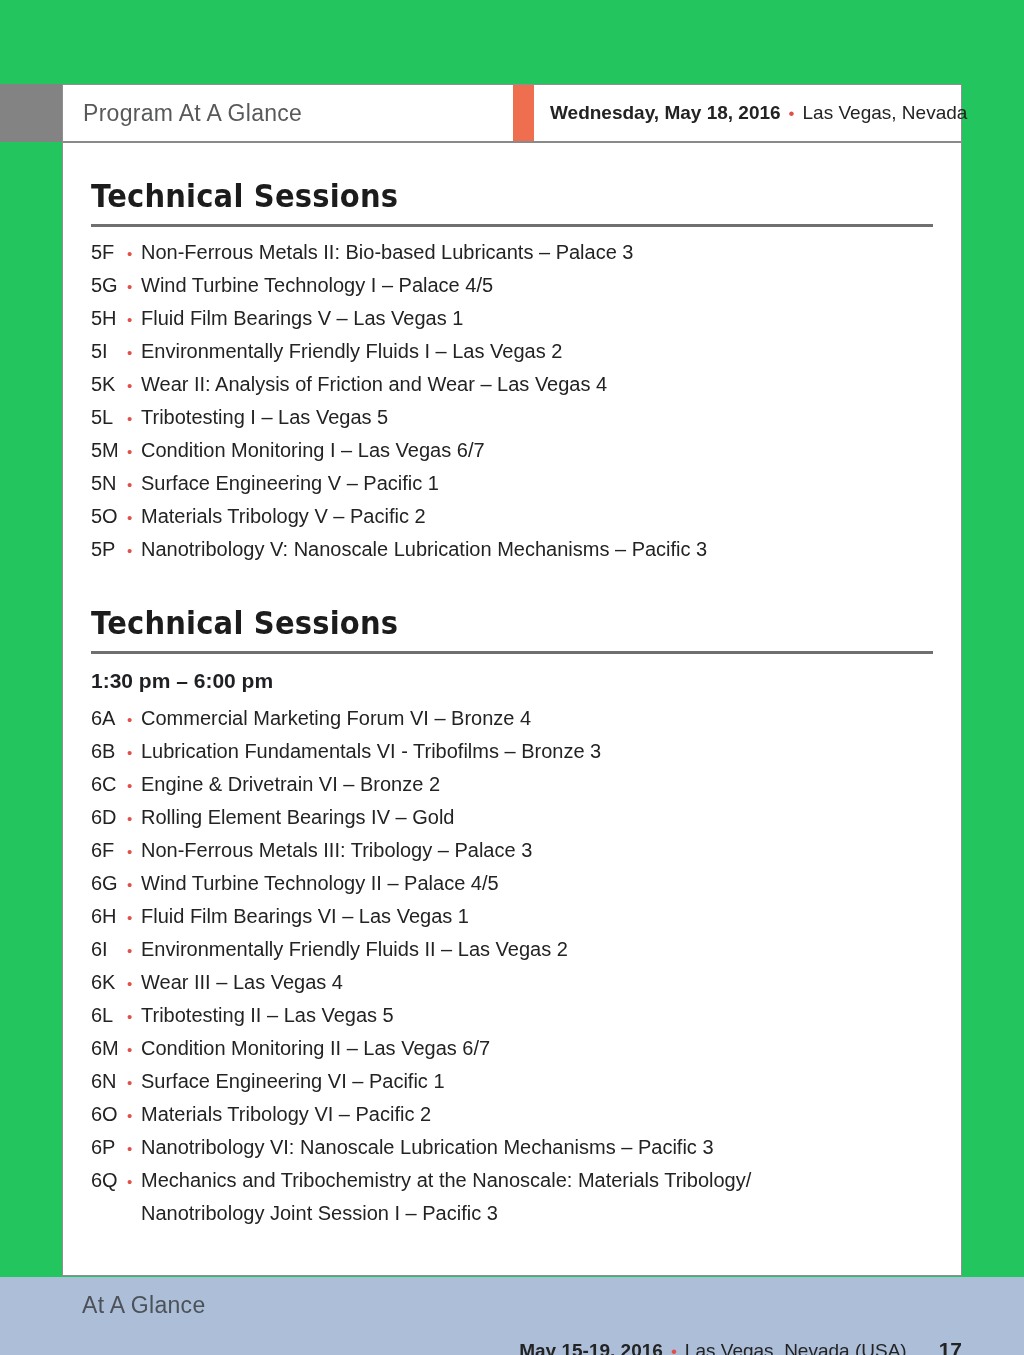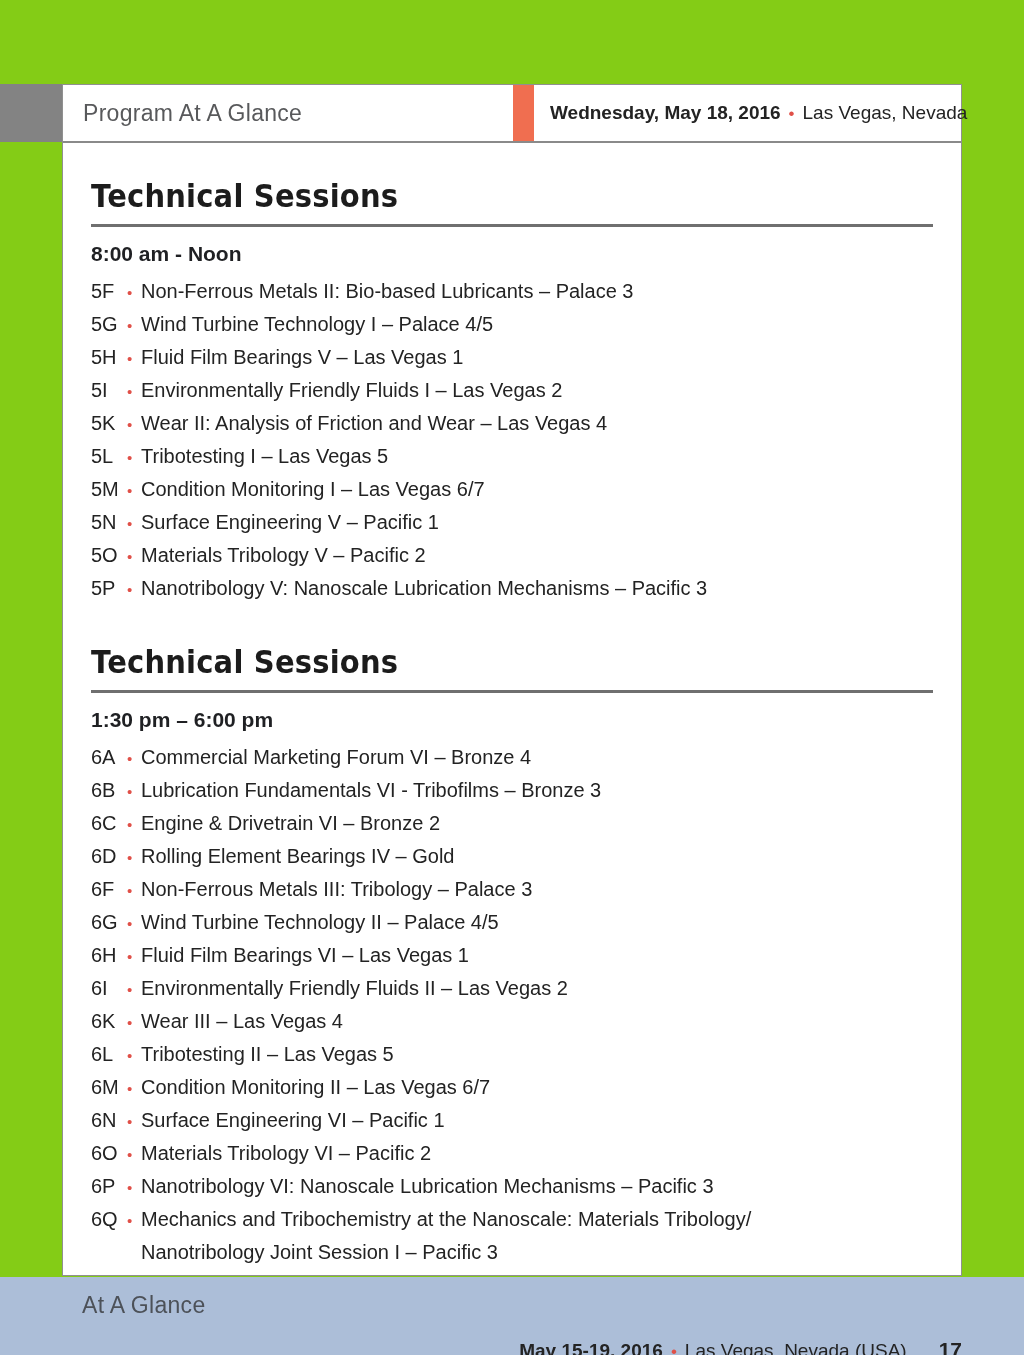--- a/index.html
+++ b/index.html
@@ -4,21 +4,21 @@
 <style>
   html, body {
     margin: 0; padding: 0;
     width: 1024px; height: 1355px;
     font-family: "Liberation Sans", sans-serif;
     -webkit-font-smoothing: antialiased;
   }
   .page {
     position: relative;
     width: 1024px; height: 1355px;
-    background: #84cc16;
+    background: #22c55e;
     overflow: hidden;
   }
   
   .gray-tab {
     position: absolute;
     left: 0; top: 84px;
     width: 62px; height: 58px;
     background: #838383;
   }
   
@@ -163,21 +163,20 @@
         <span class="dot">•</span>
         <span class="dark">Las Vegas, Nevada</span>
       </div>
     </div>
 
     <div class="content" id="sections-root">
   <section class="session-section">
     <div class="section-head">
       <span class="heading-text">Technical Sessions</span>
     </div>
-    <div class="time-range">8:00 am - Noon</div>
     <ul class="sessions">
   <li class="session-row">
     <span class="code">5F</span>
     <span class="dot rowdot">•</span>
     <span class="title">Non-Ferrous Metals II: Bio-based Lubricants – Palace 3</span>
   </li>
 
   <li class="session-row">
     <span class="code">5G</span>
     <span class="dot rowdot">•</span>

